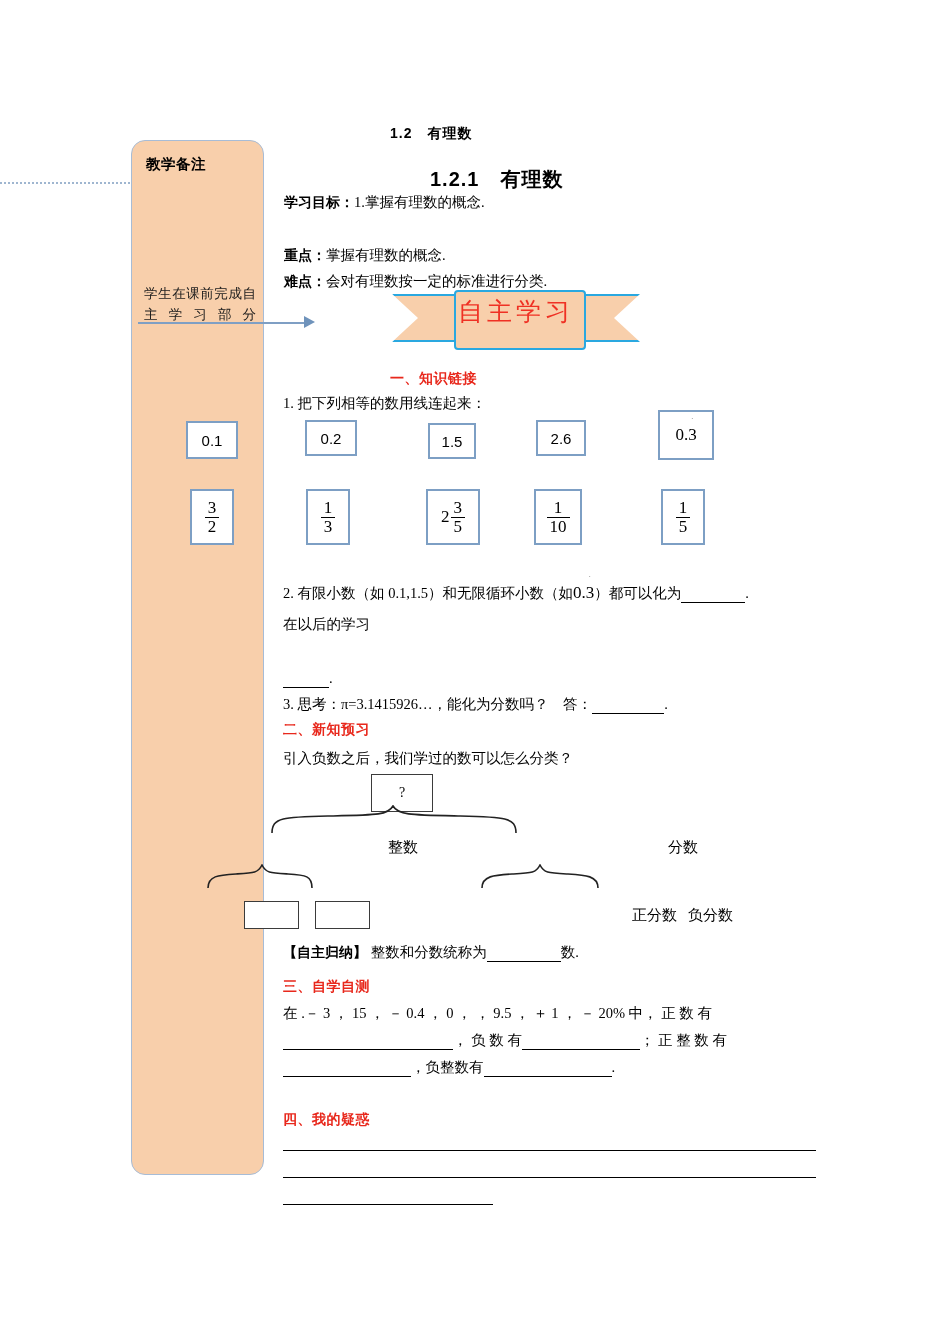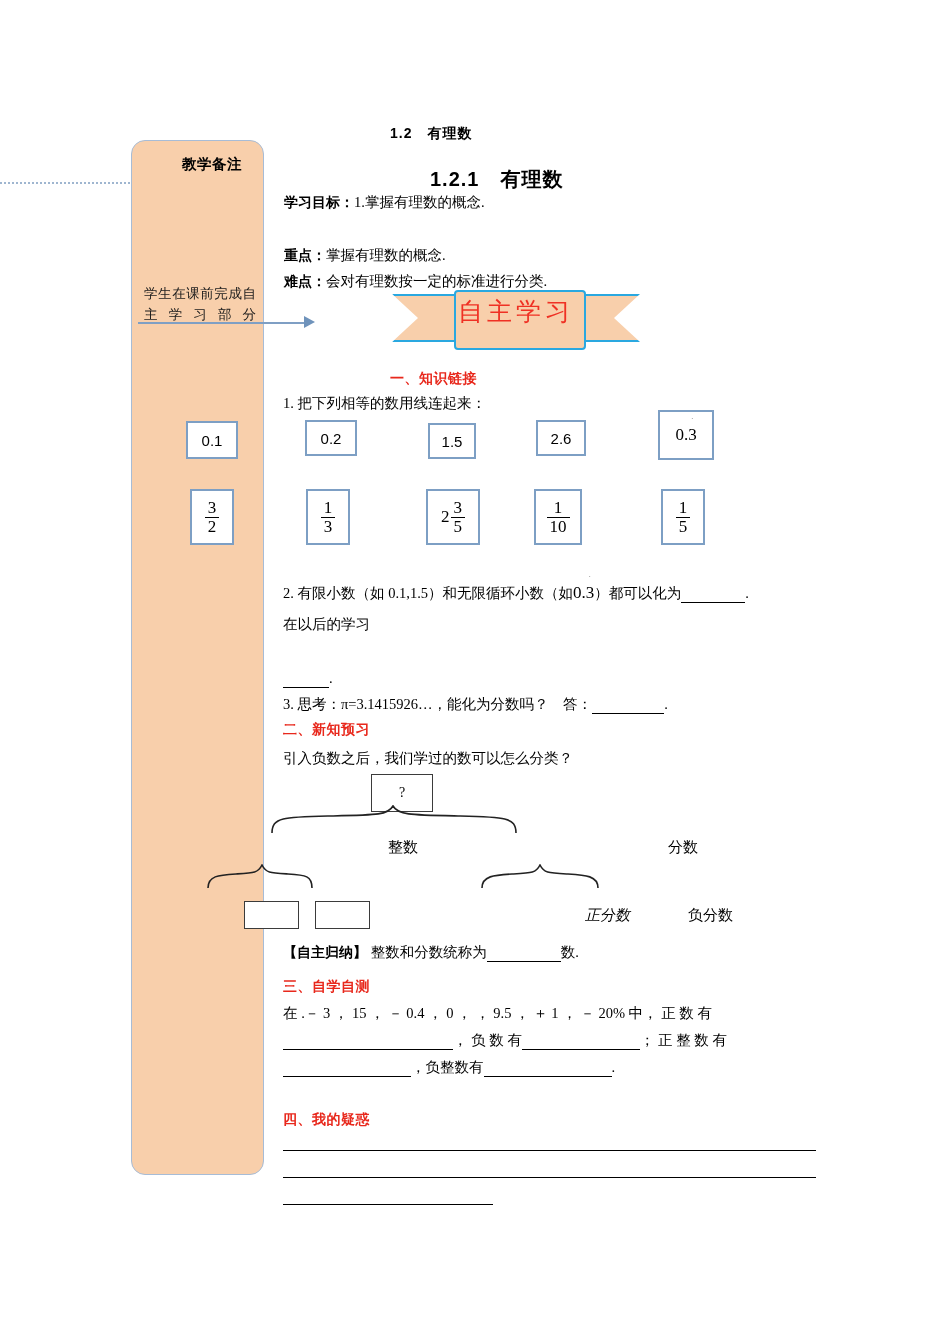--- a/index.html
+++ b/index.html
@@ -45,21 +45,20 @@
   }
   .sidebar-title {
     position: absolute;
     left: 14px;
     top: 14px;
     font-family: "Liberation Sans", "DejaVu Sans", sans-serif;
     font-weight: bold;
     font-size: 14.5px;
     letter-spacing: 0.5px;
     color: #000;
-    margin-left: 36px;
   }
   .sidebar-note {
     position: absolute;
     left: 12px;
     top: 142px;
     width: 112px;
     font-size: 13.5px;
     line-height: 21px;
     text-align: justify;
     text-align-last: justify;
@@ -370,21 +369,21 @@
     <path d="M2 24 C2 12, 14 11, 32 10 C52 9, 56 9, 60 1 C64 9, 68 9, 88 10 C106 11, 118 12, 118 24" fill="none" stroke="#222" stroke-width="1.6"></path>
   </svg>
 
   <div class="tree-box" style="left:244px; top:901px; width:55px; height:28px;">
     <span></span>
   </div>
   <div class="tree-box" style="left:315px; top:901px; width:55px; height:28px;">
     <span></span>
   </div>
 
-  <div class="tree-label" style="left:585px; top:906px;font-style:italic;">正分数</div>
+  <div class="tree-label" style="left:632px; top:906px;">正分数</div>
   <div class="tree-label" style="left:688px; top:906px;">负分数</div>
 
   <div class="body-line" style="left:283px; top:942px;">
     <b>【自主归纳】</b>&nbsp;<span>整数和分数统称为</span><span class="blank" style="width:74px;"></span><span>数.</span>
   </div>
 
   <div class="red-head" style="left:283px; top:978px;">三、自学自测</div>
 
   <div class="body-line" style="left:283px; top:1003px;">在 .－ 3 ， 15 ， － 0.4 ， 0 ， ， 9.5 ， ＋ 1 ， － 20% 中， 正 数 有</div>
   <div class="body-line" style="left:283px; top:1030px;">

